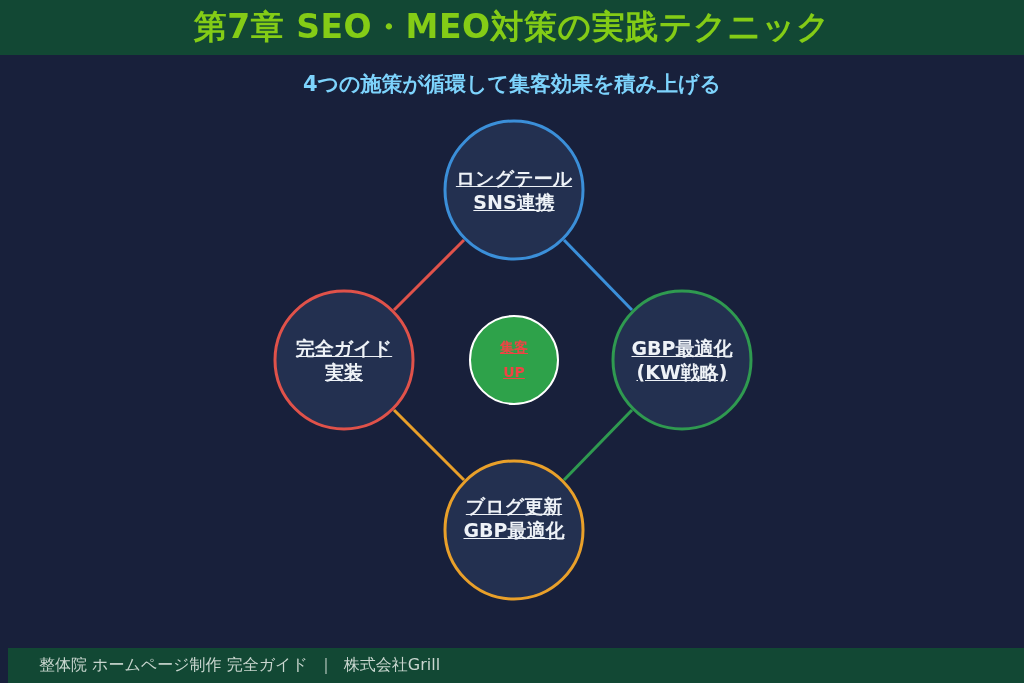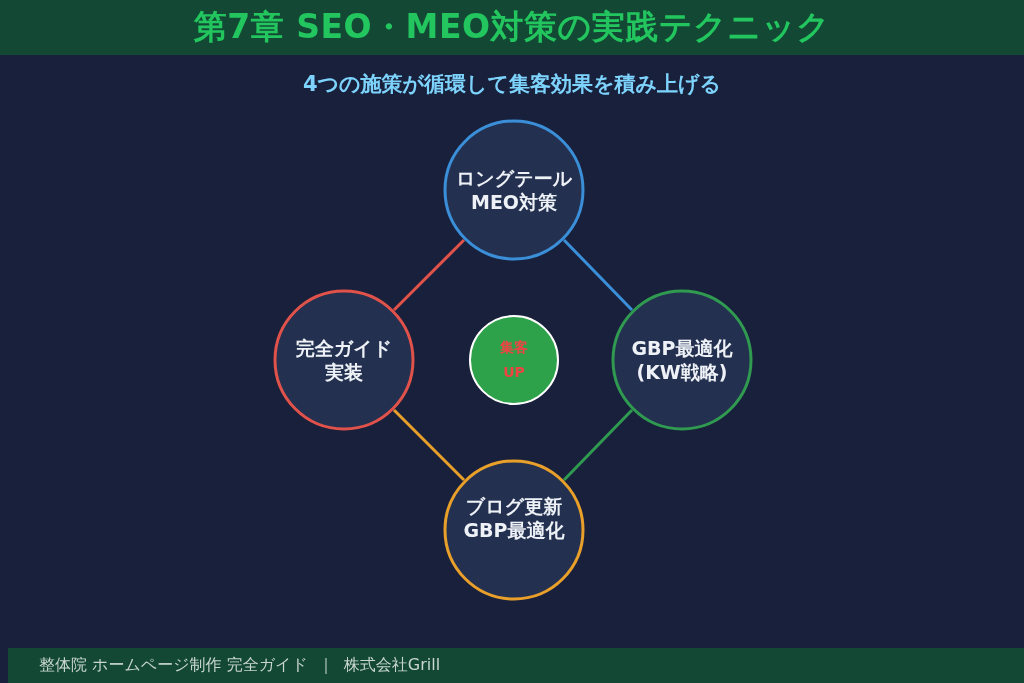--- a/index.html
+++ b/index.html
@@ -1,26 +1,26 @@
 <!DOCTYPE html>
 <html><head>
 <meta charset="utf-8">
 <style>
   html, body { margin:0; padding:0; }
   body { width:1024px; height:683px; background:#18203b; position:relative; overflow:hidden;
          font-family:"DejaVu Sans","Liberation Sans",sans-serif; color:#eef2f7; }
   .header { position:absolute; left:0; top:0; width:1024px; height:55px; background:#124834;
             display:flex; align-items:center; justify-content:center; }
-  .header-title { font-size:33px; font-weight:bold; color:#22c55e; letter-spacing:0.5px; }
+  .header-title { font-size:33px; font-weight:bold; color:#84cc16; letter-spacing:0.5px; }
   .subtitle { position:absolute; top:70px; left:0; width:1024px; text-align:center;
               font-size:21px; font-weight:bold; color:#7dd3fc; }
   svg.diagram { position:absolute; left:0; top:0; }
   .node { position:absolute; display:flex; align-items:center; justify-content:center;
           text-align:center; font-size:19px; line-height:24px; font-weight:bold; color:#eef2f7; }
-  .node span { display:block; }
+  .node span { display:block;text-decoration:underline; }
   .center-node { font-size:14px; line-height:25px; color:#ef4444; }
   .footer { position:absolute; left:8px; top:648px; width:1024px; height:35px; background:#124834;
             display:flex; align-items:center; }
   .footer-text { margin-left:31px; font-size:16px; color:#c9d6cf; white-space:pre; }
 </style>
 </head>
 <body>
 
 <div class="header">
   <div class="header-title">第7章 SEO・MEO対策の実践テクニック</div>
@@ -38,21 +38,21 @@
   <circle cx="514" cy="190" r="69" fill="#233050" stroke="#3b8fd9" stroke-width="3"></circle>
   <circle cx="682" cy="360" r="69" fill="#233050" stroke="#2f9a50" stroke-width="3"></circle>
   <circle cx="514" cy="530" r="69" fill="#233050" stroke="#e9a02a" stroke-width="3"></circle>
   <circle cx="344" cy="360" r="69" fill="#233050" stroke="#e0524a" stroke-width="3"></circle>
   <circle cx="514" cy="360" r="44" fill="#2ea24a" stroke="#ffffff" stroke-width="2"></circle>
 </svg>
 
 <div class="node" style="left:444px;top:120px;width:140px;height:140px;">
   <div>
     <span>ロングテール</span>
-    <span>MEO対策</span>
+    <span>SNS連携</span>
   </div>
 </div>
 
 <div class="node" style="left:612px;top:290px;width:140px;height:140px;text-align:center;">
   <div>
     <span>GBP最適化</span>
     <span>(KW戦略)</span>
   </div>
 </div>
 

